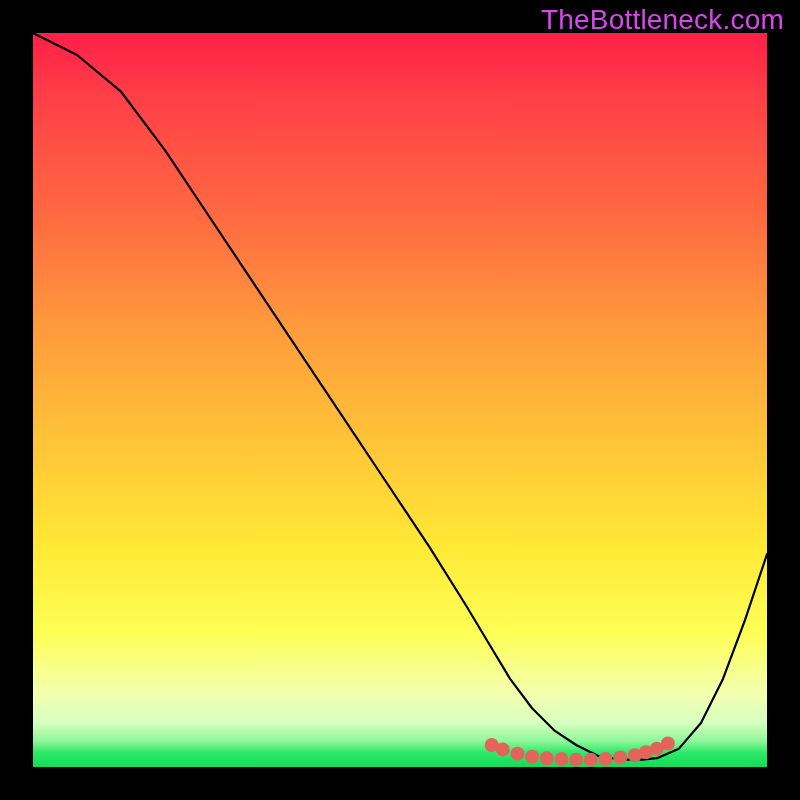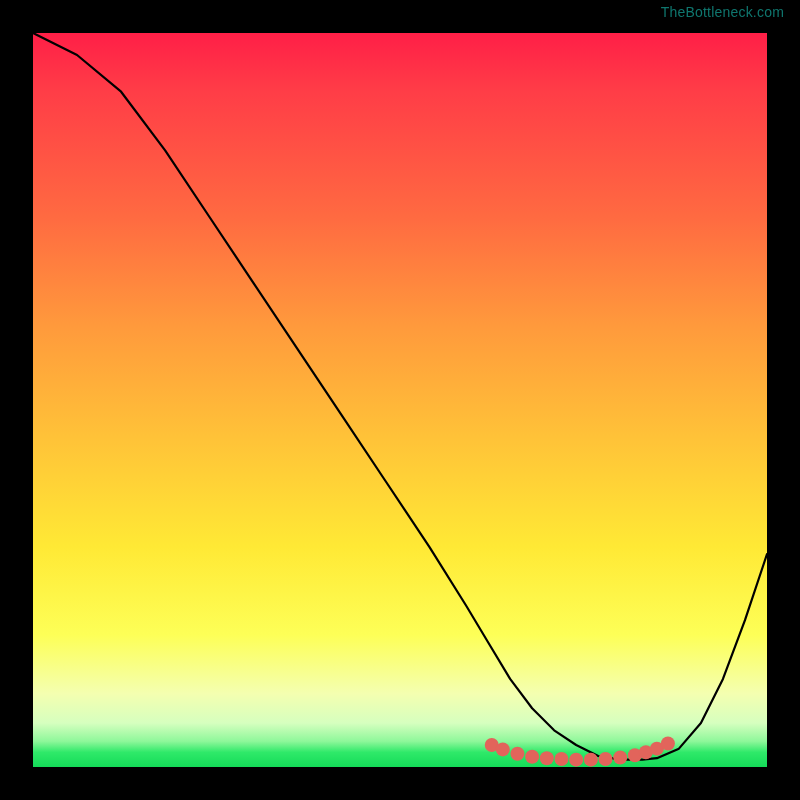--- a/index.html
+++ b/index.html
@@ -16,22 +16,22 @@
     left: 0;
     top: 0;
     width: 800px;
     height: 800px;
     background: #000;
   }
   .watermark {
     position: absolute;
     top: 4px;
     right: 16px;
-    color: #0f766e;
-    font-size: 14px;
+    color: #d946ef;
+    font-size: 28px;
     font-weight: 400;
     letter-spacing: 0.2px;
   }
   .plot {
     position: absolute;
     left: 33px;
     top: 33px;
     width: 734px;
     height: 734px;
   }

